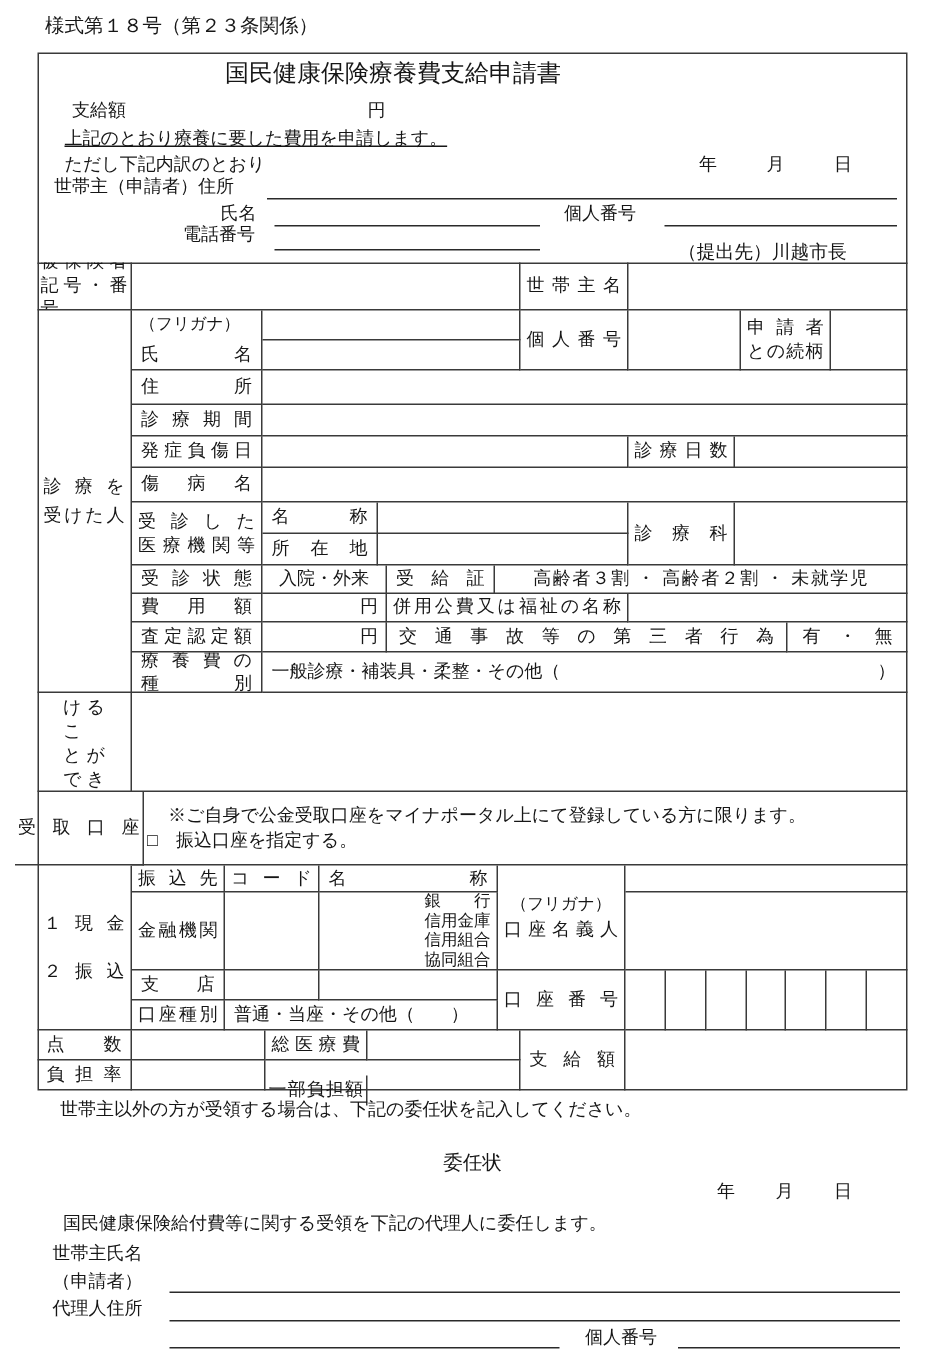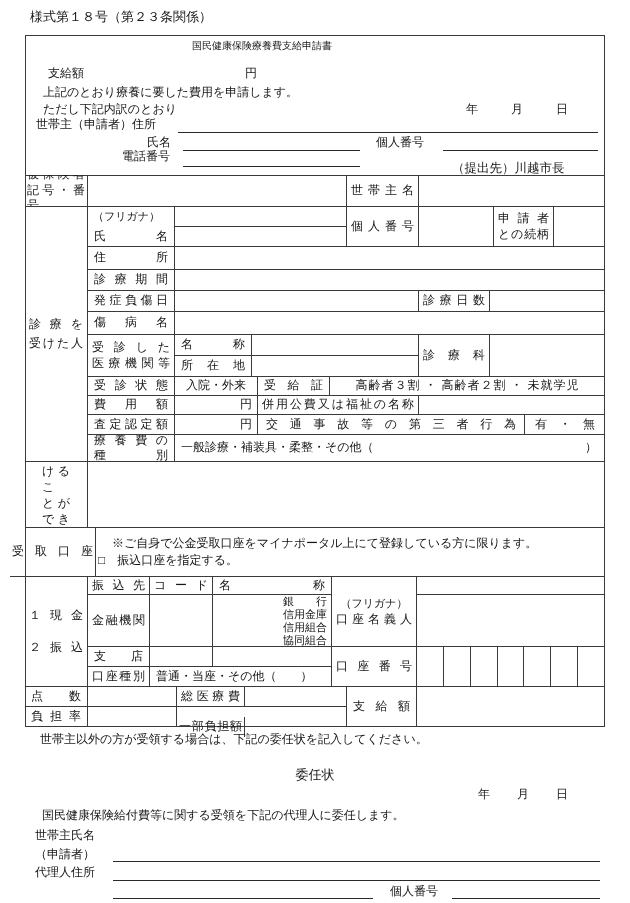--- a/index.html
+++ b/index.html
@@ -24,25 +24,25 @@
 <body>
 
 <div id="page">
 
   <div class="abs" style="left:30px;top:8px;font-size:13px;">様式第１８号（第２３条関係）</div>
 
   <div class="box" style="left:25px;top:35px;width:580px;height:692px;"></div>
 
   <div class="hl" style="left:25px;top:175px;width:580px;"></div>
 
-  <div class="abs" style="left:25px;top:39px;width:474px;text-align:center;font-size:10px;">国民健康保険療養費支給申請書</div>
+  <div class="abs" style="left:25px;top:39px;width:474px;text-align:center;font-size:16px;">国民健康保険療養費支給申請書</div>
 
   <div class="abs" style="left:48px;top:65px;">支給額</div>
   <div class="abs" style="left:245px;top:65px;">円</div>
-  <div class="abs" style="left:43px;top:84px;">上記のとおり療養に要した費用を申請します。</div>
+  <div class="abs" style="left:43px;top:84px;text-decoration:underline;">上記のとおり療養に要した費用を申請します。</div>
   <div class="abs" style="left:43px;top:101px;">ただし下記内訳のとおり</div>
 
   <div class="abs" style="left:466px;top:101px;display:flex;gap:33px;">
     <span>年</span>
     <span>月</span>
     <span>日</span>
   </div>
 
   <div class="abs" style="left:36px;top:116px;">世帯主（申請者）住所</div>
   <div class="ul" style="left:178px;top:132px;width:420px;"></div>

